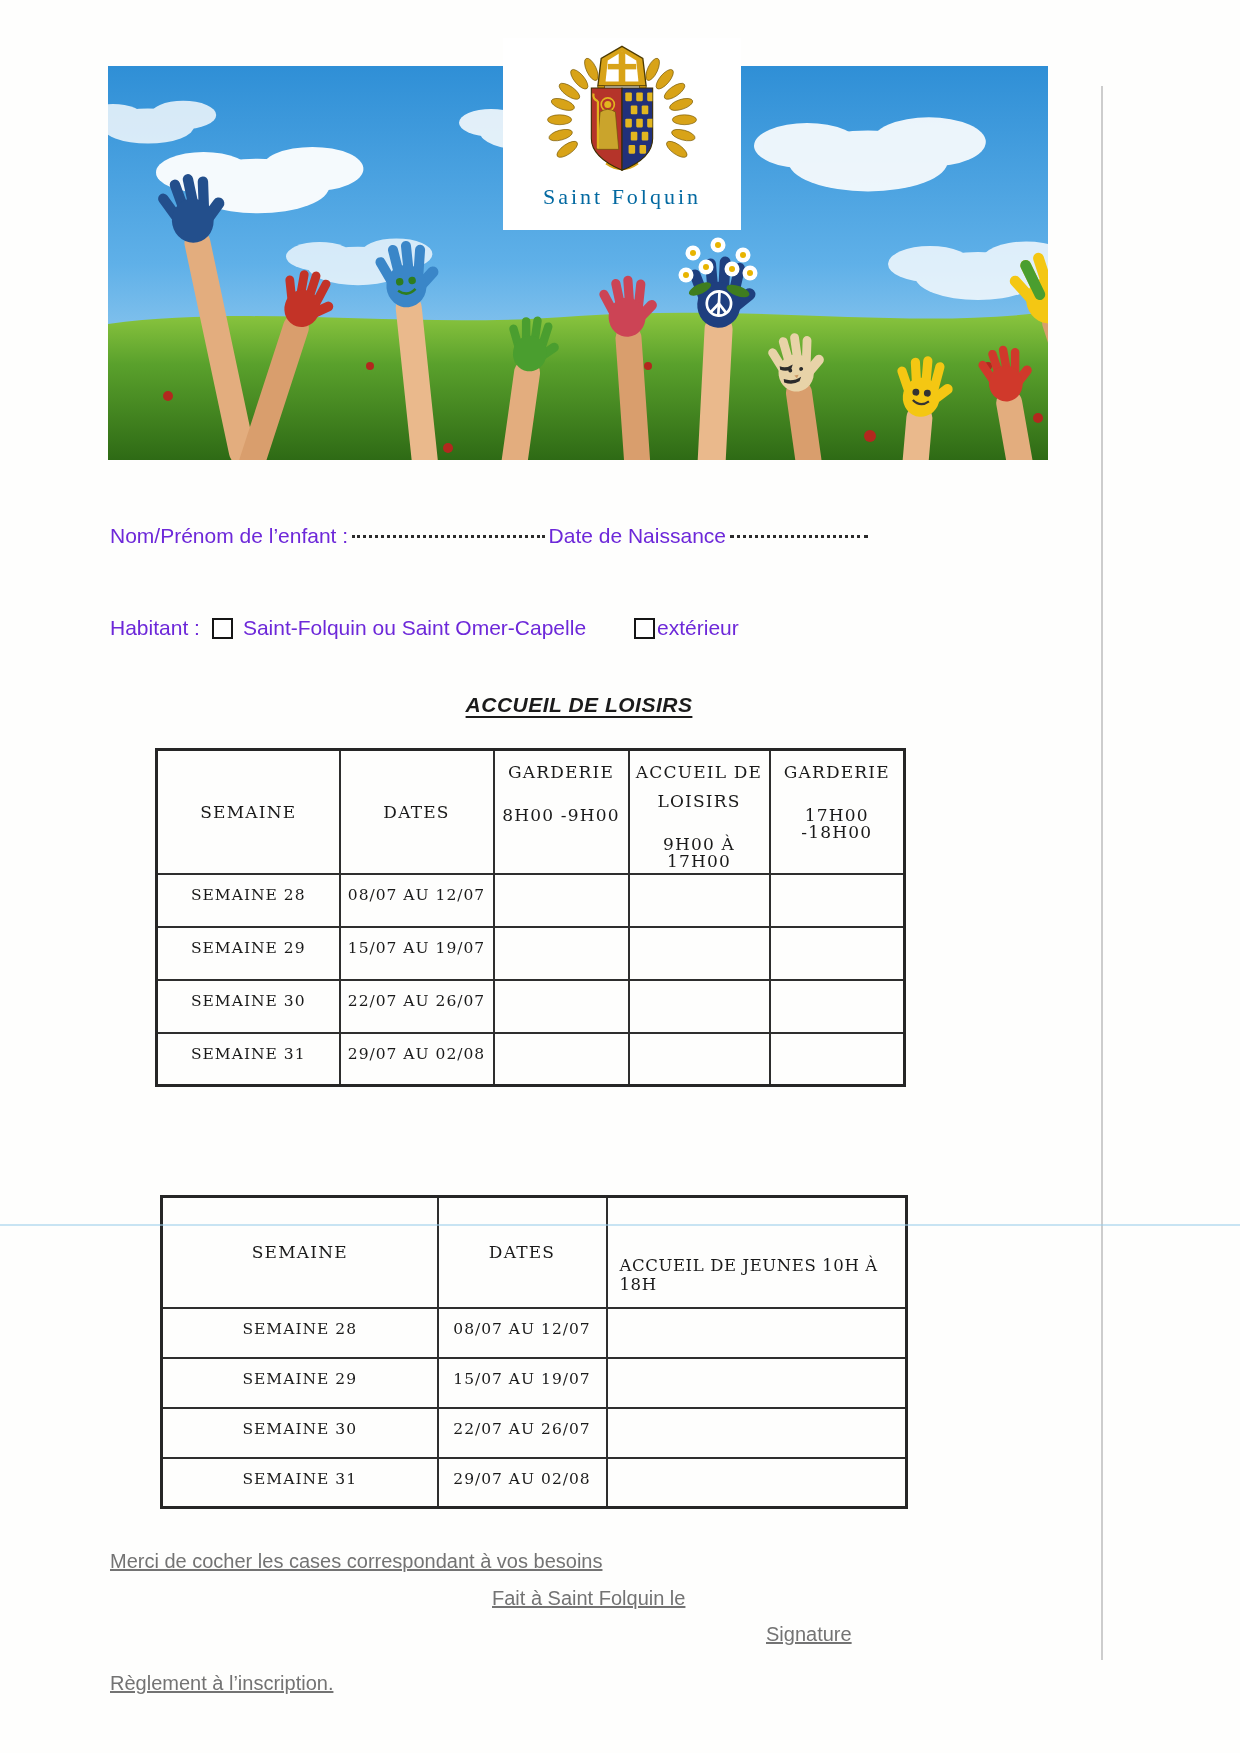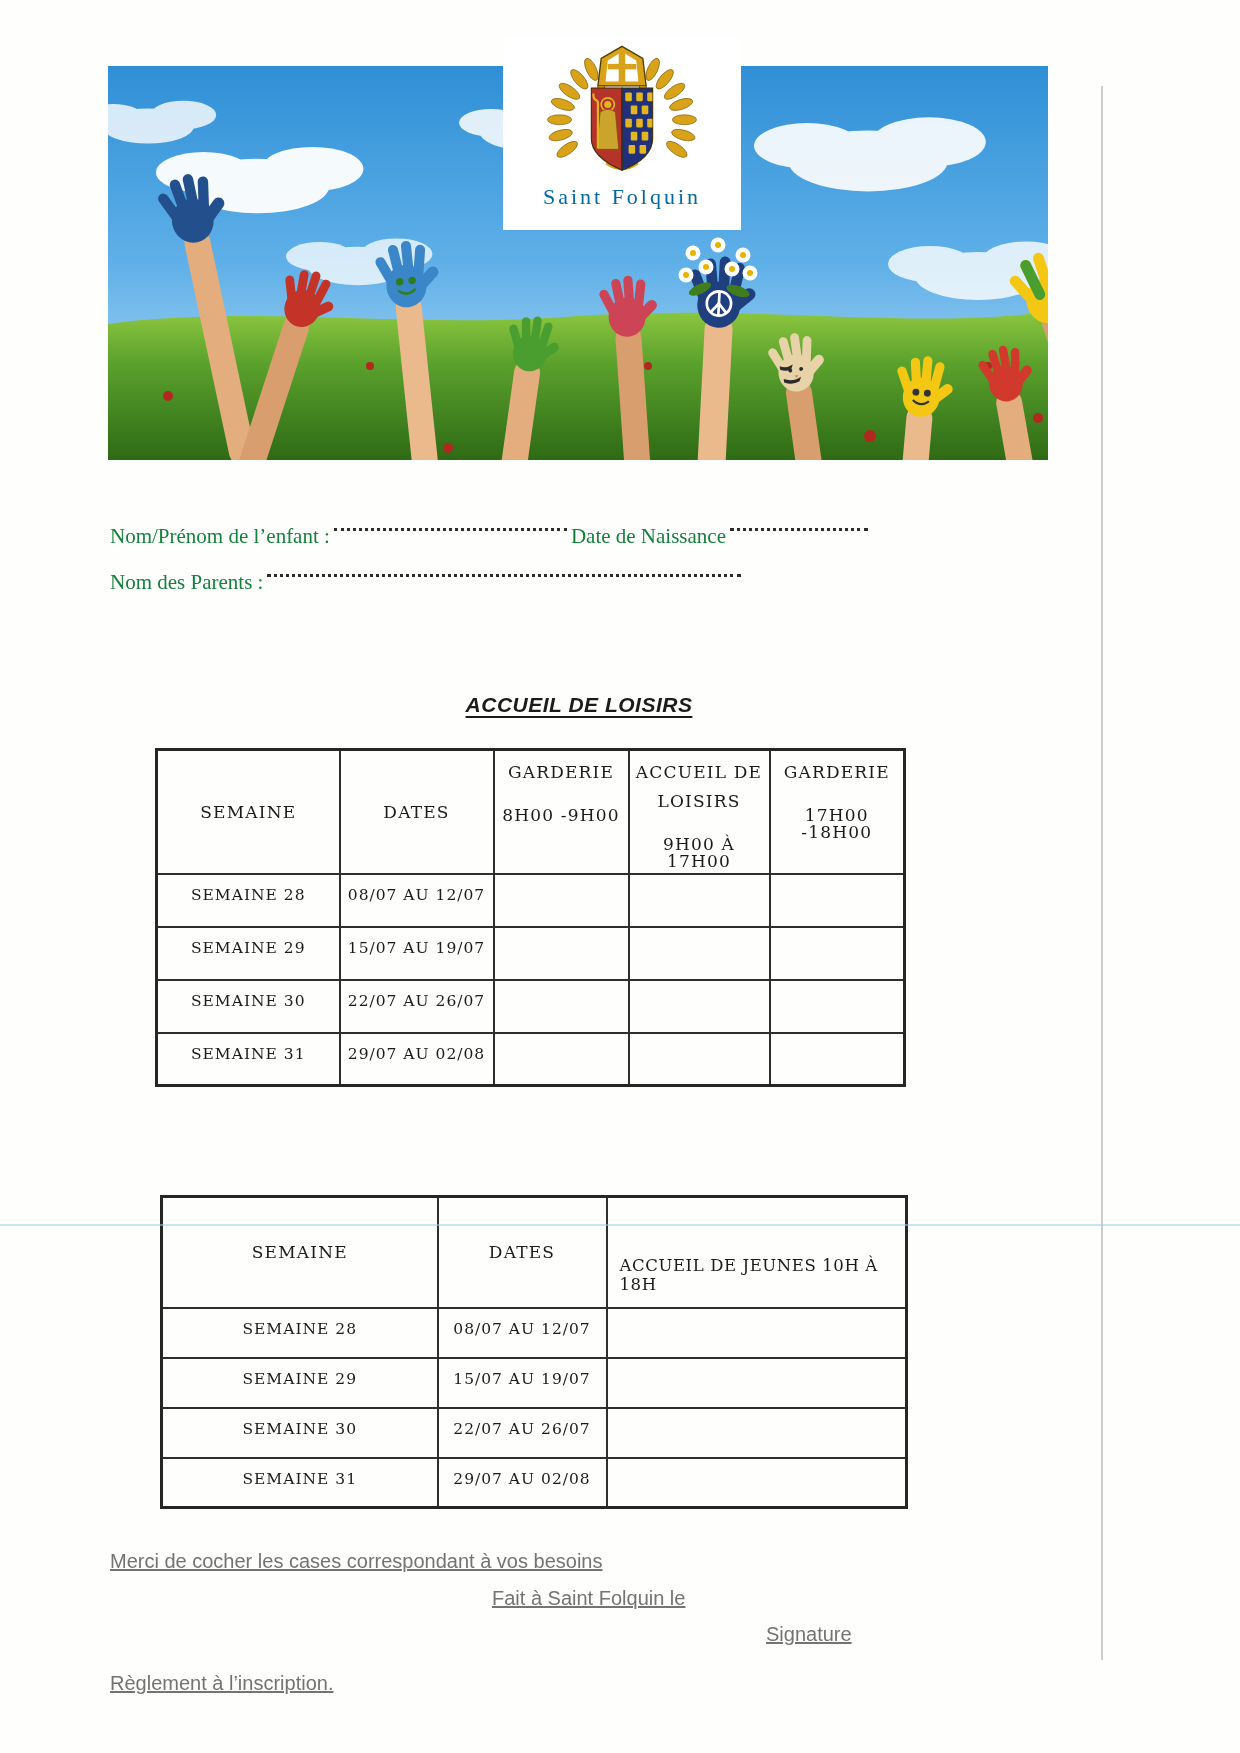--- a/index.html
+++ b/index.html
@@ -16,22 +16,22 @@
   
   .banner{position:absolute;left:108px;top:66px;width:940px;height:394px;}
   .banner svg{display:block;width:100%;height:100%;}
   
   .logobox{position:absolute;left:503px;top:38px;width:238px;height:192px;
     background:#ffffff;text-align:center;}
   .logobox svg{display:block;margin:4px auto 0;}
   .logo-title{font-family:"Liberation Serif",serif;font-size:22px;letter-spacing:3px;
     color:#0369a1;margin-top:4px;}
   
-  .formline{position:absolute;display:flex;align-items:flex-start;font-size:21px;
-    color:#15803d;font-family:Liberation Serif, serif;}
+  .formline{position:absolute;display:flex;align-items:center;font-size:21px;
+    color:#6d28d9;}
   .dots{border-bottom:3px dotted #2b2b2b;height:4px;margin:0 4px 4px;}
   .grow{flex:1;}
   .cb{display:inline-block;width:17px;height:17px;border:2px solid #151515;
     background:#fff;vertical-align:-2px;}
   
   .section-title{position:absolute;left:110px;width:938px;text-align:center;
     font-style:italic;font-weight:bold;font-size:21px;letter-spacing:.5px;
     text-decoration:underline;text-decoration-thickness:2px;text-underline-offset:4px;}
   
   table{border-collapse:collapse;position:absolute;table-layout:fixed;
@@ -244,25 +244,28 @@
     <div class="logo-title">Saint Folquin</div>
   </div>
 
   <div class="formline" style="left:110px;top:524px;width:762px;">
     <span>Nom/Prénom de l’enfant :</span>
     <span class="dots grow"></span>
     <span>Date de Naissance</span>
     <span class="dots" style="width:138px;"></span>
   </div>
 
-  <div class="formline" style="left:110px;top:570px;width:635px;">
-    <span>Nom des Parents :</span>
-    <span class="dots grow"></span>
+
+  <div class="formline" style="left:110px;top:616px;">
+    <span>Habitant :</span>
+    <span class="cb" style="margin:0 10px 0 12px;"></span>
+    <span>Saint-Folquin ou Saint Omer-Capelle</span>
+    <span class="cb" style="margin:0 2px 0 48px;"></span>
+    <span>extérieur</span>
   </div>
-
 
   <div class="section-title" style="top:686px;margin-top:7px;">ACCUEIL DE LOISIRS</div>
 
   <table class="t1">
     <colgroup>
       <col style="width:183px;">
         <col style="width:154px;">
         <col style="width:135px;">
       <col style="width:141px;">
         <col style="width:135px;">

